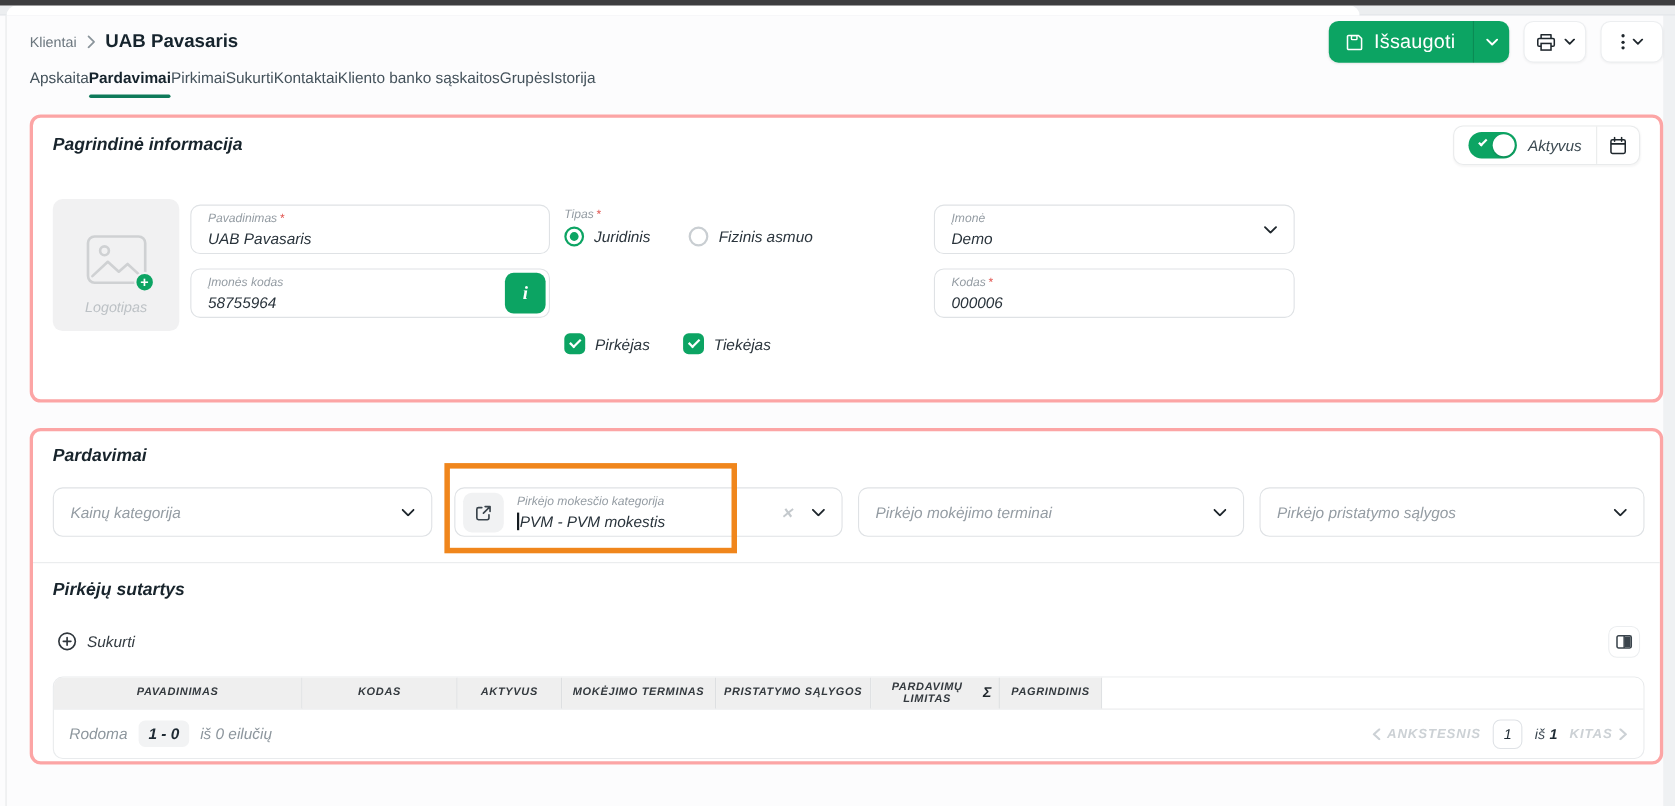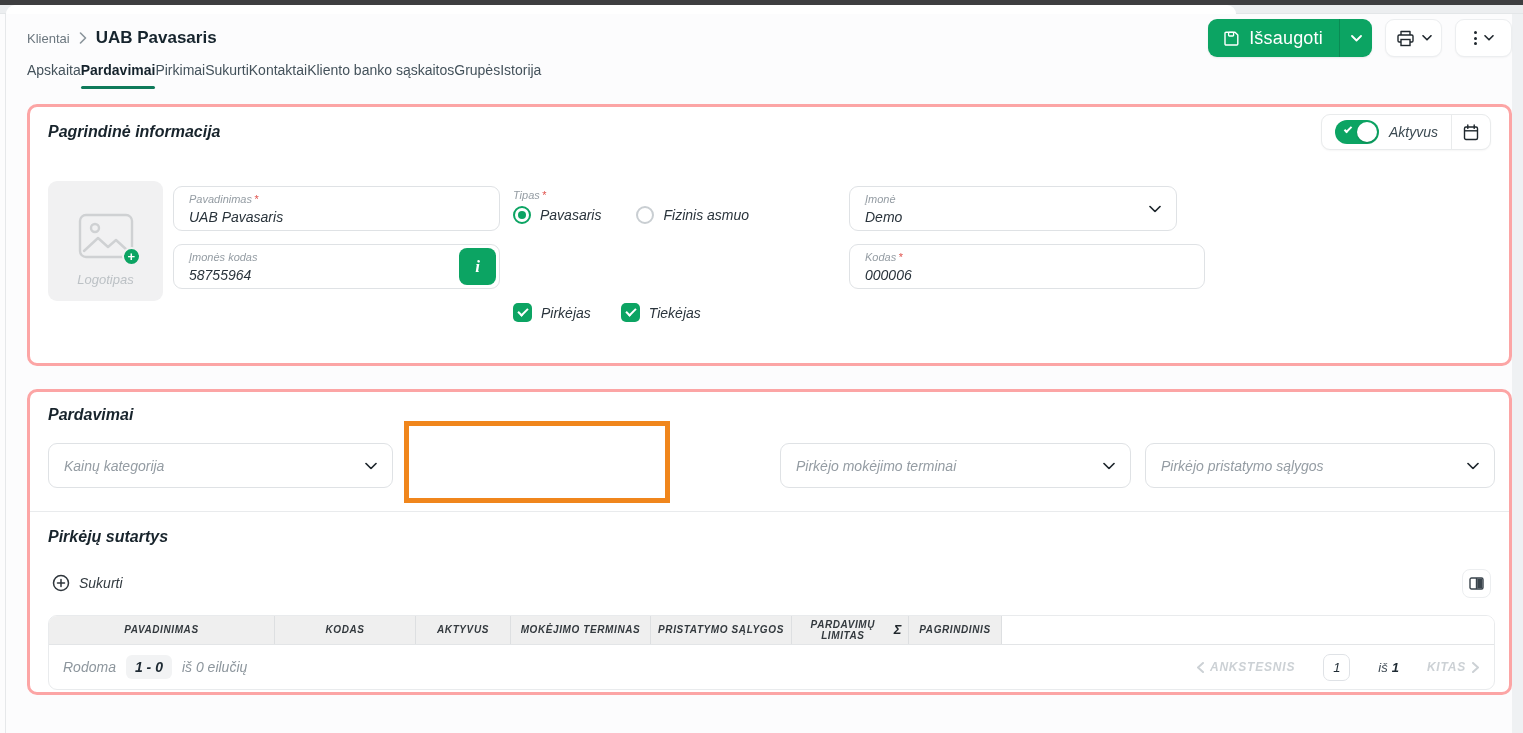--- a/index.html
+++ b/index.html
@@ -105,21 +105,21 @@
   .th { background:#efefef; border-right:1px solid #dddfe1; display:flex; align-items:center; justify-content:center; text-align:center; font-size:10px; font-weight:700; letter-spacing:.6px; color:#33393e; line-height:1.15; padding:0 6px; cursor:pointer; }
   .th.sum { gap:6px; }
   .th .sigma { font-size:13px; font-weight:700; color:#1f262b; }
   .th-filler { flex:1; background:#fff; border-right:none; cursor:default; }
 
   .pag-row { display:flex; align-items:center; justify-content:space-between; height:44px; padding:0 14px 0 14px; }
   .pag-left { display:flex; align-items:center; gap:10px; }
   .pag-left .showing { font-size:14px; color:#8d969d; }
   .range-badge { background:#f2f3f4; border-radius:6px; padding:4px 9px; font-size:14px; font-weight:700; color:#1e2a33; }
   .pag-left .rows { font-size:14px; color:#8d969d; }
-  .pag-right { display:flex; align-items:center; gap:28px; }
+  .pag-right { display:flex; align-items:center; gap:11px; }
   .pag-nav { display:flex; align-items:center; gap:6px; font-size:12px; font-weight:700; letter-spacing:.8px; color:#ccd1d5; cursor:pointer; }
   .page-box { width:27px; height:27px; border:1px solid #dfe2e6; border-radius:7px; display:flex; align-items:center; justify-content:center; font-size:13px; color:#1e2a33; cursor:text; }
   .of-group { font-size:13px; color:#3c4852; display:flex; gap:4px; align-items:center; }
   .of-group b { color:#1e2a33; }
 
   
   .annotation { position:absolute; left:404px; top:421px; width:266px; height:82px; border:5px solid #f0861c; z-index:50; pointer-events:none; }
 
   svg { display:block; }
 </style>
@@ -245,58 +245,79 @@
         <span class="f-label">Įmonės kodas</span>
         <span class="f-value">58755964</span>
         <div class="info-btn">
           <span>i</span>
         </div>
       </div>
 
       <span class="group-label" style="left:483px; top:82px;"><span>Tipas</span><span class="req">*</span></span>
       <div class="radio-row" style="left:483px; top:99px;">
         <span class="radio sel"></span>
-        <span class="opt-label">Pavasaris</span>
+        <span class="opt-label">Juridinis</span>
         <span class="radio" style="margin-left:35px;"></span>
         <span class="opt-label">Fizinis asmuo</span>
       </div>
       <div class="check-row" style="left:483px; top:196px;">
         <span class="checkbox"></span>
         <span class="opt-label">Pirkėjas</span>
         <span class="checkbox" style="margin-left:30px;"></span>
         <span class="opt-label">Tiekėjas</span>
       </div>
 
       <div class="field" style="left:819px; top:79px; width:328px;">
         <span class="f-label">Įmonė</span>
         <span class="f-value">Demo</span>
         <span class="chev-abs">
           <svg width="12" height="7" viewBox="0 0 12 7">
               <path d="M1 1l5 5 5-5" fill="none" stroke="#1f272d" stroke-width="1.7" stroke-linecap="round" stroke-linejoin="round"></path>
             </svg>
         </span>
       </div>
-      <div class="field" style="left:819px; top:137px; width:356px;">
+      <div class="field" style="left:819px; top:137px; width:328px;">
         <span class="f-label"><span>Kodas</span><span class="req">*</span></span>
         <span class="f-value">000006</span>
       </div>
     </div>
 
     <div class="card card-2">
       <div class="card-title" style="top:14px;">Pardavimai</div>
 
       <div class="dd" style="left:18px; width:345px;">
         <span class="f-center-label">Kainų kategorija</span>
         <span class="chev-abs">
           <svg width="12" height="7" viewBox="0 0 12 7">
               <path d="M1 1l5 5 5-5" fill="none" stroke="#1f272d" stroke-width="1.7" stroke-linecap="round" stroke-linejoin="round"></path>
             </svg>
         </span>
       </div>
 
+      <div class="dd" style="left:383px; width:353px;">
+        <div class="link-btn">
+          <span>
+            <svg width="15" height="15" viewBox="0 0 15 15">
+                <path d="M6 2.5H3A1.5 1.5 0 0 0 1.5 4v8A1.5 1.5 0 0 0 3 13.5h8A1.5 1.5 0 0 0 12.5 12V9" fill="none" stroke="#3a444c" stroke-width="1.5" stroke-linecap="round"></path>
+                <path d="M9 1.5h4.5V6M13.2 1.8L7.5 7.5" fill="none" stroke="#3a444c" stroke-width="1.5" stroke-linecap="round" stroke-linejoin="round"></path>
+              </svg>
+          </span>
+        </div>
+        <span class="f-label2">Pirkėjo mokesčio kategorija</span>
+        <span class="f-value2">
+            <span class="caret"></span>
+            <span>PVM - PVM mokestis</span>
+          </span>
+        <span class="clear-x">✕</span>
+        <span class="chev-abs">
+          <svg width="12" height="7" viewBox="0 0 12 7">
+              <path d="M1 1l5 5 5-5" fill="none" stroke="#1f272d" stroke-width="1.7" stroke-linecap="round" stroke-linejoin="round"></path>
+            </svg>
+        </span>
+      </div>
 
       <div class="dd" style="left:750px; width:351px;padding-left:24px;">
         <span class="f-center-label">Pirkėjo mokėjimo terminai</span>
         <span class="chev-abs">
           <svg width="12" height="7" viewBox="0 0 12 7">
               <path d="M1 1l5 5 5-5" fill="none" stroke="#1f272d" stroke-width="1.7" stroke-linecap="round" stroke-linejoin="round"></path>
             </svg>
         </span>
       </div>
 

